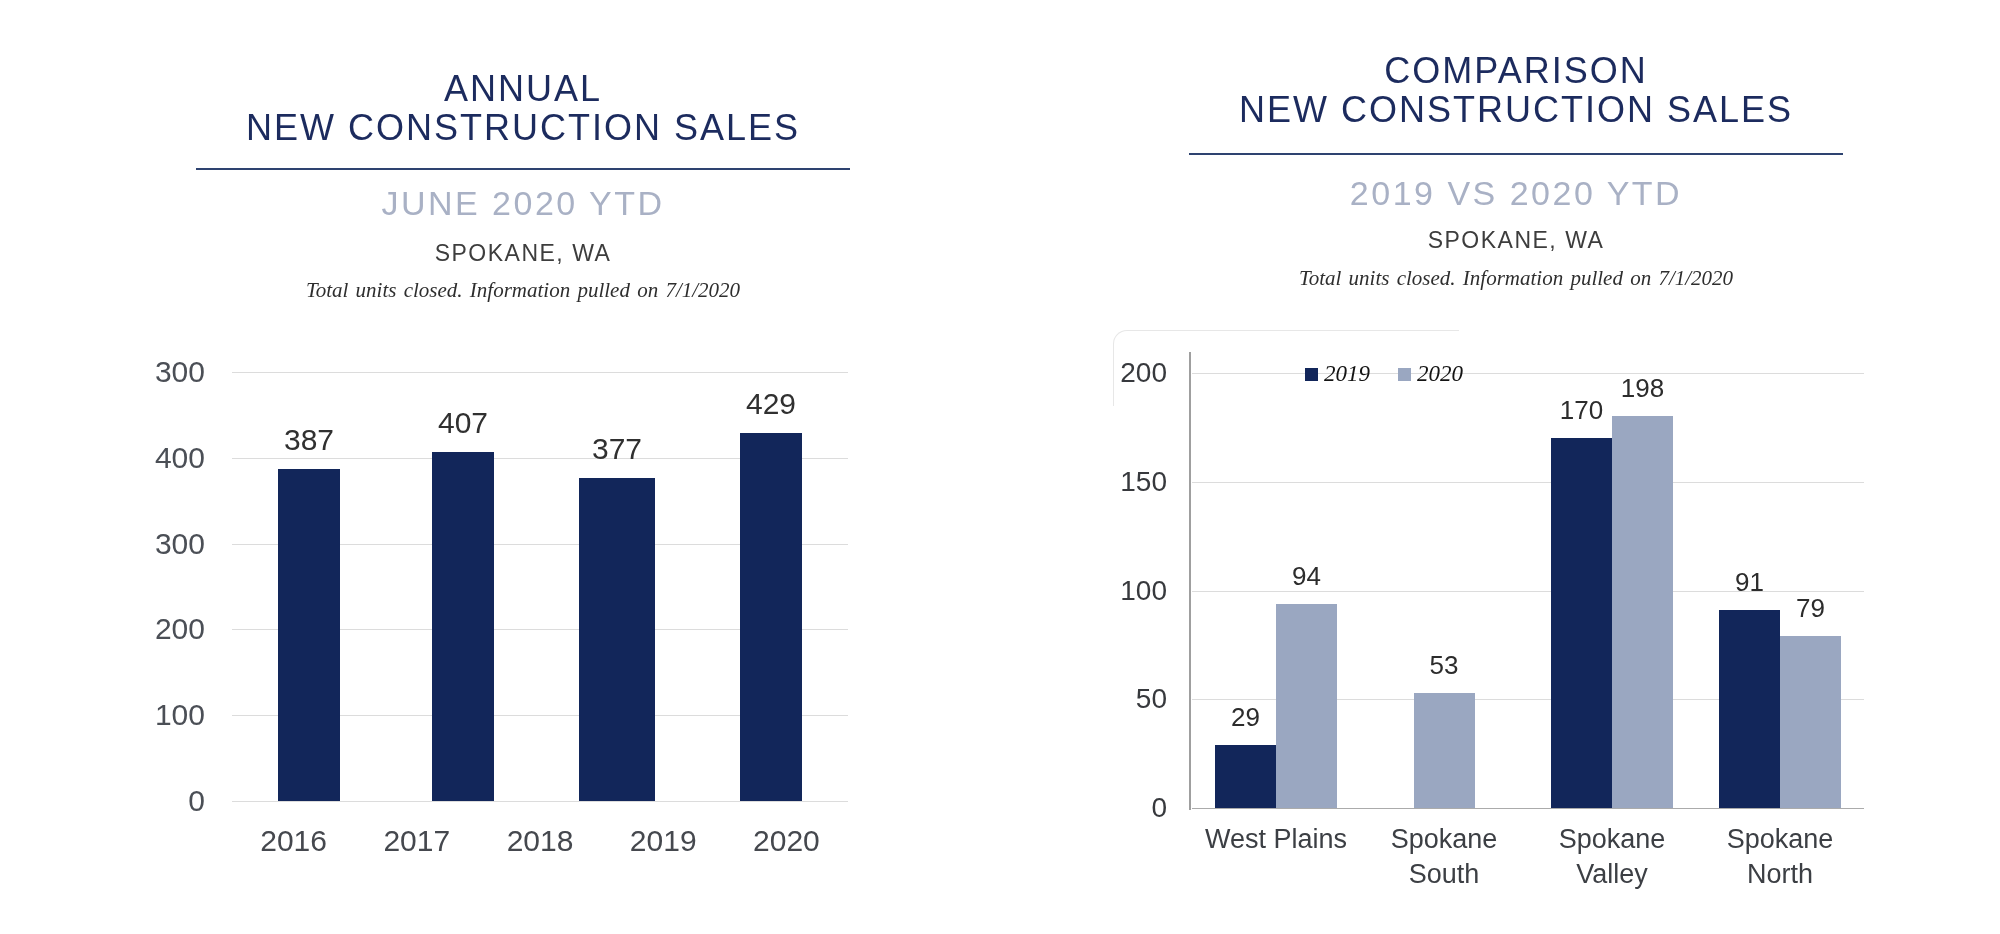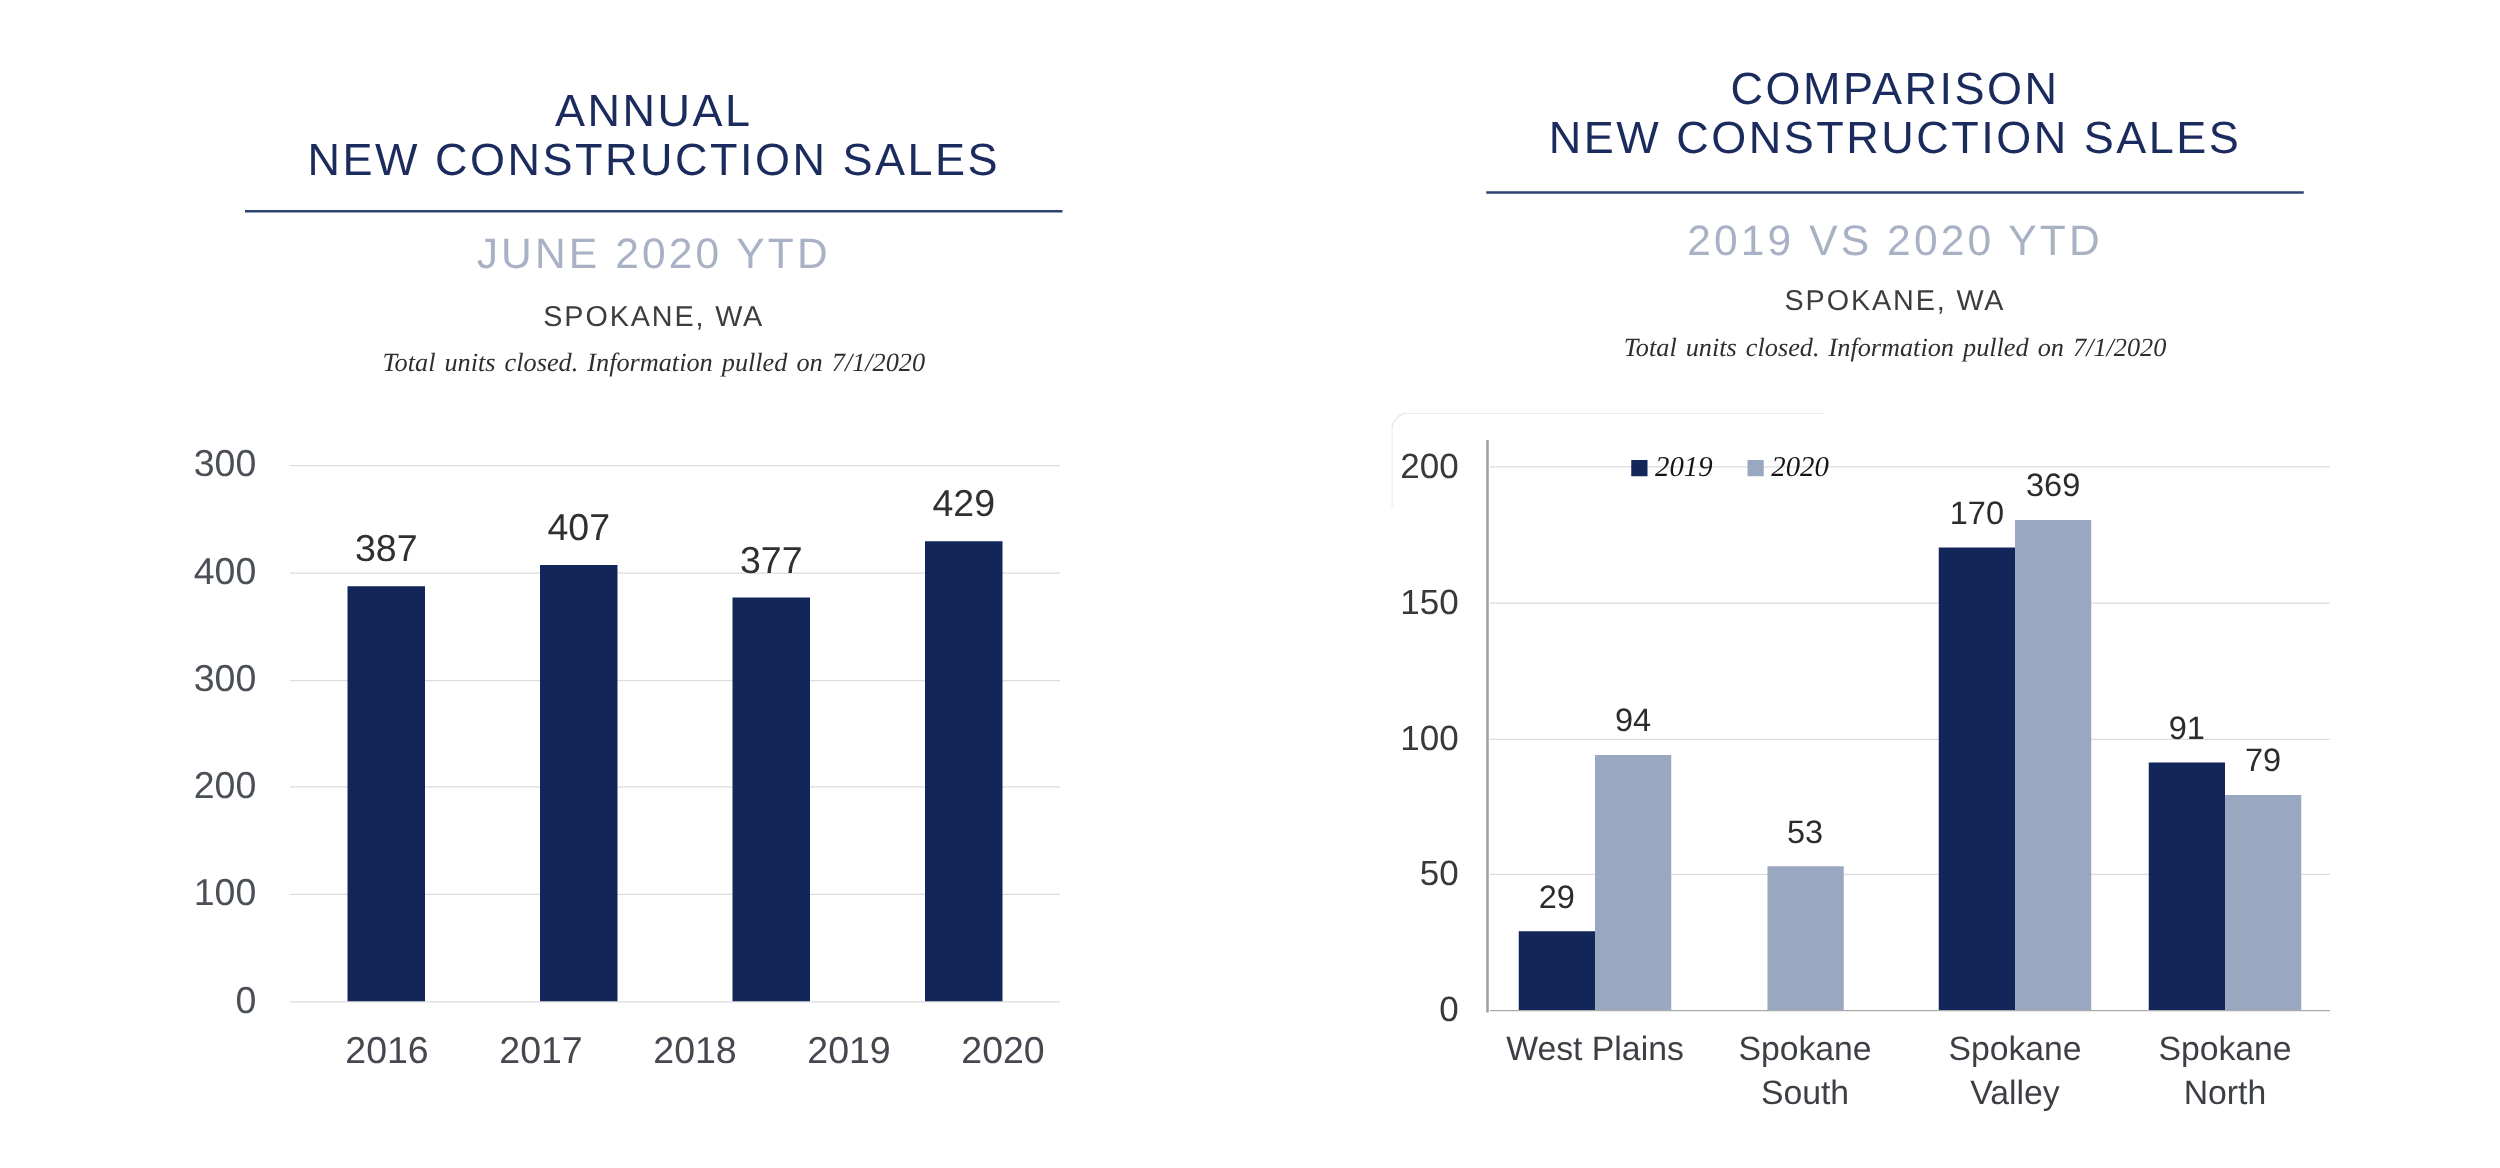--- a/index.html
+++ b/index.html
@@ -42,21 +42,21 @@
   .bar{width:100%;}
 
   .yaxis{position:absolute;width:105px;}
   #yaxis-left{left:100px;top:372px;height:429px;}
   #yaxis-right{left:1062px;top:373px;height:435px;}
   .ytick{position:absolute;right:0;transform:translateY(-50%);white-space:nowrap;}
   #yaxis-left .ytick{font-size:30px;color:#4b4f56;}
   #yaxis-right .ytick{font-size:28px;color:#37393d;}
 
   .xlabels{position:absolute;display:flex;}
-  #xlabels-left{left:248px;top:824px;width:616px;}
+  #xlabels-left{left:232px;top:824px;width:616px;}
   #xlabels-left .xtick{font-size:30px;color:#45484e;}
   #xlabels-right{left:1192px;top:822px;width:672px;}
   #xlabels-right .xtick{font-size:27px;line-height:35px;color:#3c3f44;}
   .xtick{flex:1 1 0;text-align:center;white-space:pre-line;}
 
   #axis-line-right{position:absolute;left:1189px;top:352px;width:2px;height:458px;background:#9f9f9f;}
   #artifact-box{
     position:absolute;left:1113px;top:330px;width:345px;height:75px;
     border-top:1px solid #e7e7e7;border-left:1px solid #e7e7e7;border-top-left-radius:14px;
   }
@@ -104,21 +104,21 @@
           <div class="bar" style="height: 77.4%; background: rgb(18, 38, 90);"></div>
         </div>
       </div>
       <div class="group">
         <div class="bar-col" style="width: 62px;">
           <div class="bar-label">407</div>
           <div class="bar" style="height: 81.4%; background: rgb(18, 38, 90);"></div>
         </div>
       </div>
       <div class="group">
-        <div class="bar-col" style="width: 62px;">
+        <div class="bar-col" style="width: 76px;">
           <div class="bar-label">377</div>
           <div class="bar" style="height: 75.4%; background: rgb(18, 38, 90);"></div>
         </div>
       </div>
       <div class="group">
         <div class="bar-col" style="width: 62px;">
           <div class="bar-label">429</div>
           <div class="bar" style="height: 85.8%; background: rgb(18, 38, 90);"></div>
         </div>
       </div>
@@ -174,21 +174,21 @@
           <div class="bar-label">53</div>
           <div class="bar" style="height: 26.5%; background: rgb(154, 167, 193);"></div>
         </div>
       </div>
       <div class="group">
         <div class="bar-col" style="width: 61px;">
           <div class="bar-label">170</div>
           <div class="bar" style="height: 85%; background: rgb(18, 38, 90);"></div>
         </div>
         <div class="bar-col" style="width: 61px;">
-          <div class="bar-label">369</div>
+          <div class="bar-label">198</div>
           <div class="bar" style="height: 99%; background: rgb(154, 167, 193);"></div>
         </div>
       </div>
       <div class="group">
         <div class="bar-col" style="width: 61px;">
           <div class="bar-label">91</div>
           <div class="bar" style="height: 45.5%; background: rgb(18, 38, 90);"></div>
         </div>
         <div class="bar-col" style="width: 61px;">
           <div class="bar-label">79</div>

